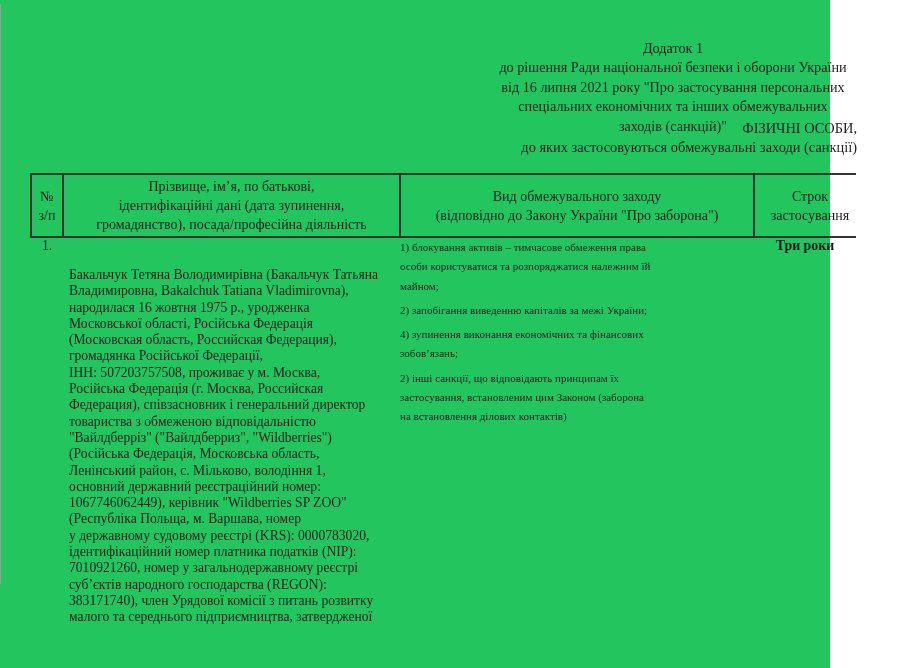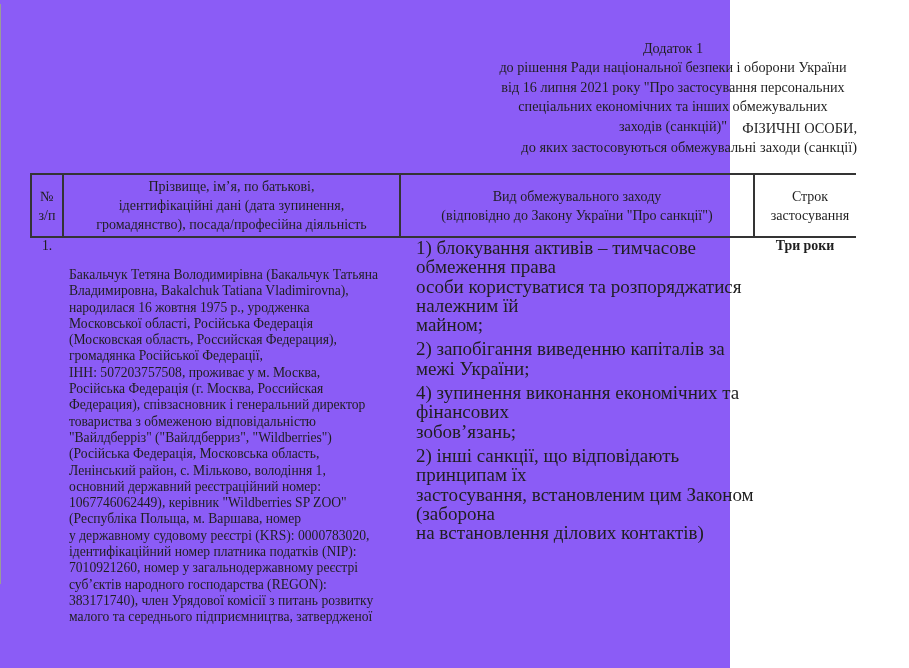--- a/index.html
+++ b/index.html
@@ -7,23 +7,23 @@
     padding: 0;
     background: #ffffff;
     width: 909px;
     height: 668px;
     overflow: hidden;
     font-family: "Liberation Serif", "DejaVu Serif", serif;
     color: #1f1f1f;
   }
   .page {
     position: relative;
-    width: 730px;
+    width: 830px;
     height: 668px;
-    background: #8b5cf6;
+    background: #22c55e;
   }
   .pre { white-space: pre-line; }
 
   .scan-edge {
     position: absolute;
     left: 0; top: 4px;
     width: 1px; height: 580px;
     background: #9a9a9a;
   }
 
@@ -83,22 +83,22 @@
   td.cperson > div {
     padding: 5px 2px 0 6px;
     font-size: 13.6px;
     line-height: 16.3px;
     margin-top: 24px;
   }
   td.cmeasures {
     padding: 3px 6px 0 4px;
   }
   td.cmeasures p {
-    margin: 0 0 5px 16px;
-    font-size: 19px;
+    margin: 0 0 5px 0;
+    font-size: 11px;
     line-height: 19.3px;
   }
   td.cduration {
     text-align: center;
     font-size: 13.9px;
     padding-top: 5px;
     font-weight: bold;
   }
 </style>
 </head>
@@ -125,21 +125,21 @@
         <col class="c4">
     </colgroup>
     <thead>
       <tr>
         <th class="pre">№
 з/п</th>
         <th class="pre">Прізвище, ім’я, по батькові,
 ідентифікаційні дані (дата зупинення,
 громадянство), посада/професійна діяльність</th>
         <th class="pre">Вид обмежувального заходу
-(відповідно до Закону України "Про санкції")</th>
+(відповідно до Закону України "Про заборона")</th>
         <th class="pre">Строк
 застосування</th>
       </tr>
     </thead>
     <tbody>
       <tr>
         <td class="cnum">1.</td>
         <td class="cperson">
           <div class="pre">Бакальчук Тетяна Володимирівна (Бакальчук Татьяна
 Владимировна, Bakalchuk Tatiana Vladimirovna),

